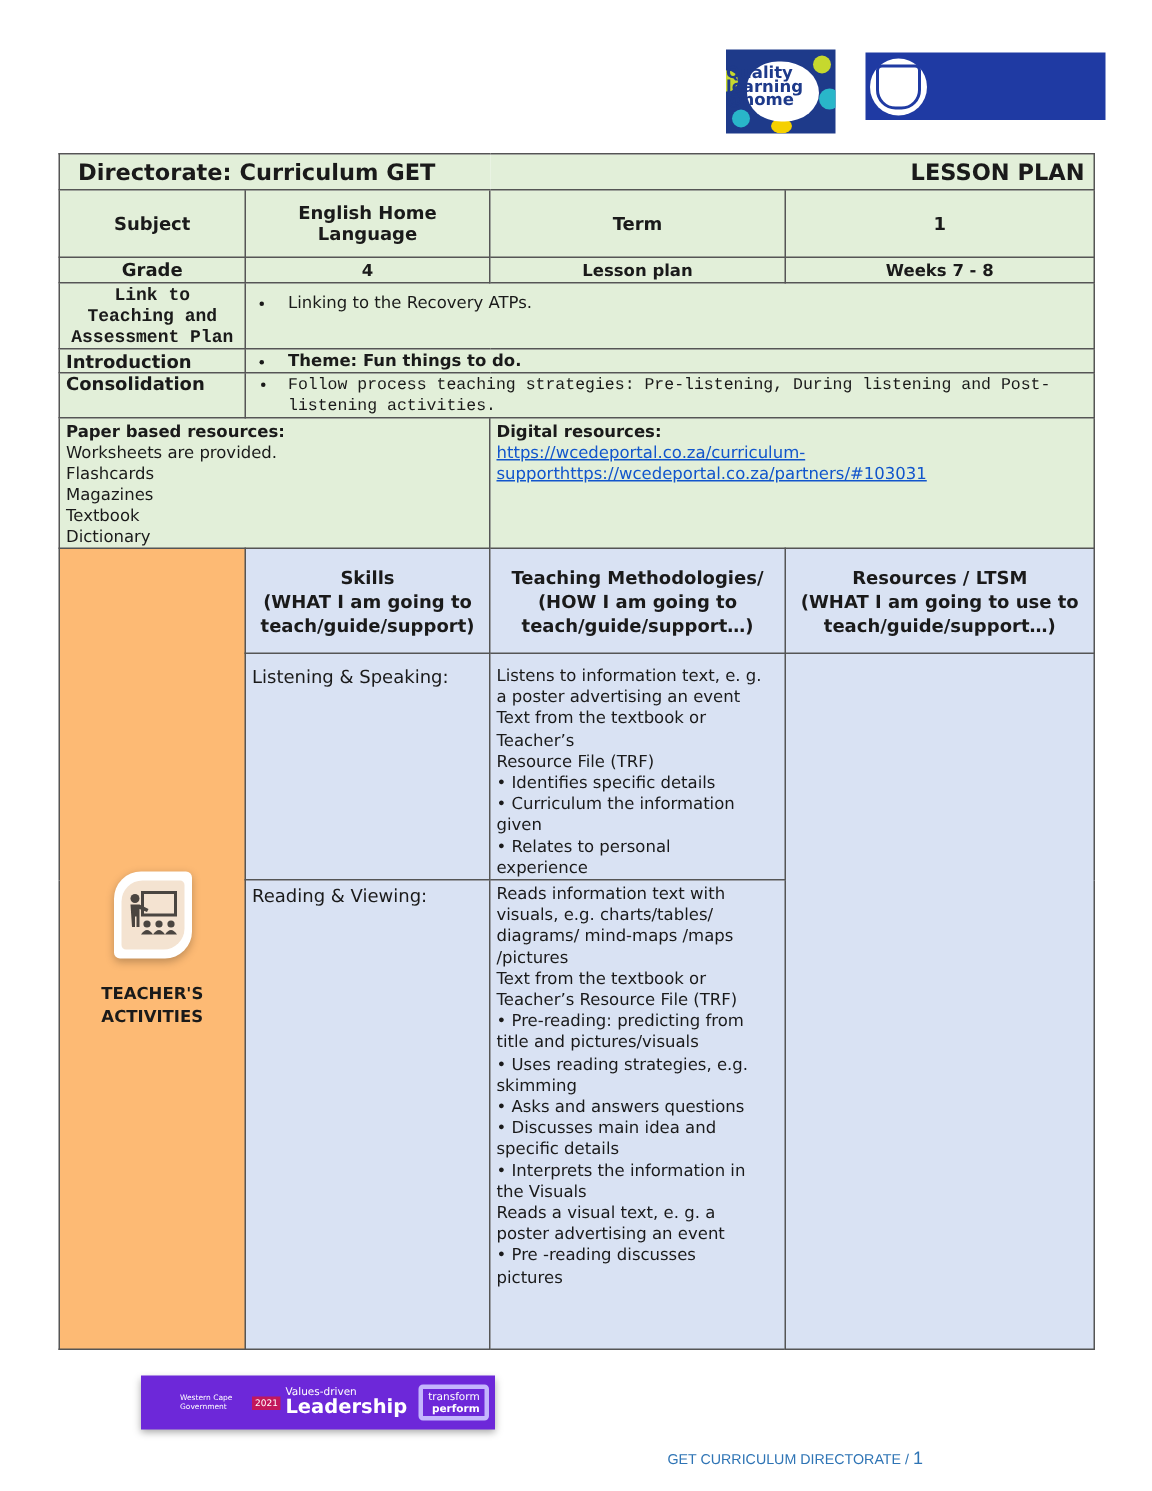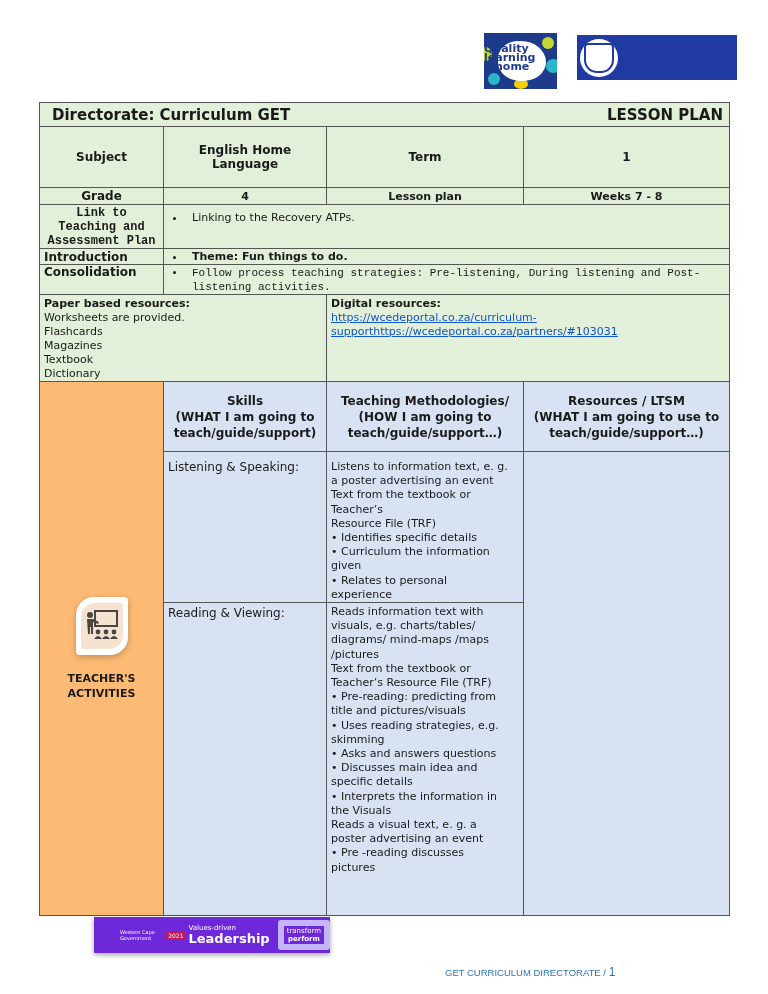--- a/index.html
+++ b/index.html
@@ -54,22 +54,22 @@
   .teacher-label { font-size: 11px; font-weight: bold; line-height: 15px; }
 
   
   .footer-banner { position: absolute; left: 94px; top: 917px; width: 236px; height: 36px;
     background: #6d28d9; box-shadow: 0 2px 5px rgba(0,0,0,0.35); display: flex; align-items: center; }
   .footer-banner .wc { color: #fff; font-size: 5px; margin-left: 26px; width: 40px; line-height: 6px; }
   .footer-banner .yr { background: #c2185b; color: #fff; font-size: 6px; padding: 1px 2px; margin-left: 8px; }
   .footer-banner .vd { color: #fff; margin-left: 3px; }
   .footer-banner .vd .s { font-size: 7px; line-height: 7px; }
   .footer-banner .vd .big { font-size: 13px; font-weight: bold; line-height: 13px; }
-  .footer-banner .tp { margin-left: 8px; border: 6px solid #c4b5fd; border-radius: 3px; color: #fff;
-    font-size: 7px; padding: 1px 3px; line-height: 8px; text-align: center; }
+  .footer-banner .tp { margin-left: 8px; border: 3px solid #c4b5fd; border-radius: 3px; color: #fff;
+    font-size: 7px; padding: 1px 3px; line-height: 8px; text-align: right; }
   .footer-text { position: absolute; left: 445px; top: 965px; font-size: 9.5px; color: #2e74b5;
     font-family: "Liberation Sans", sans-serif; }
   .footer-text .pg { font-size: 12px; }
 </style>
 </head>
 <body>
 
 <div class="logo-qlah">
   <div class="dot" style="left:-6px;top:14px;width:14px;height:14px;background:#c6d82e;"></div>
   <div class="dot" style="left:58px;top:4px;width:12px;height:12px;background:#c6d82e;"></div>
@@ -94,21 +94,21 @@
     <col style="width:124px">
       <col style="width:163px">
       <col style="width:197px">
       <col style="width:206px">
   </colgroup>
   <tbody>
       <tr style="height:24px">
     <td class="g hdr-left" colspan="2" style="border-right:none">Directorate: Curriculum GET</td>
     <td class="g hdr-right" colspan="2" style="border-left:none">LESSON PLAN</td>
   </tr>
-  <tr style="height:61px">
+  <tr style="height:45px">
     <td class="g c bold fs12">Subject</td>
     <td class="g c bold fs12">English Home Language</td>
     <td class="g c bold fs12">Term</td>
     <td class="g c bold fs12">1</td>
   </tr>
   <tr style="height:17px">
     <td class="g c bold fs12">Grade</td>
     <td class="g c bold fs11">4</td>
     <td class="g c bold fs11">Lesson plan</td>
     <td class="g c bold fs11">Weeks  7 - 8</td>

